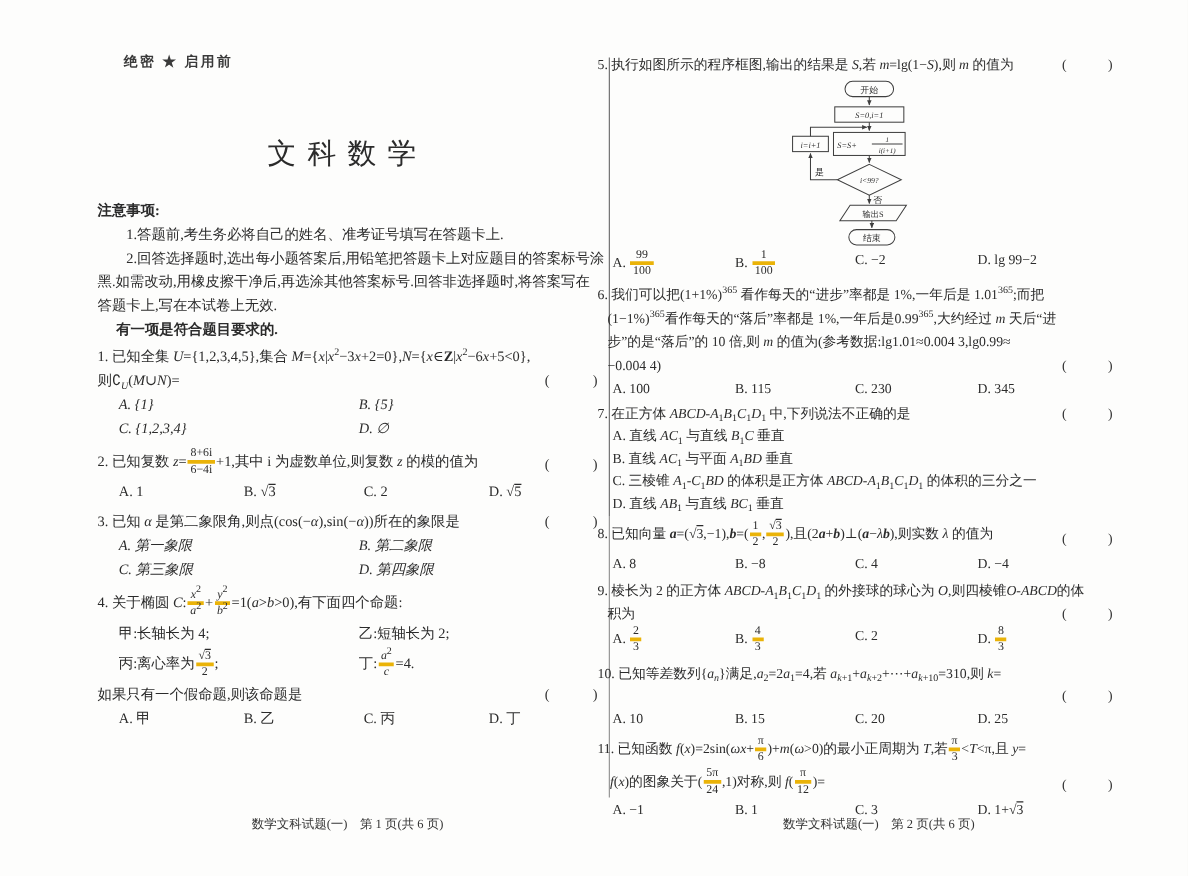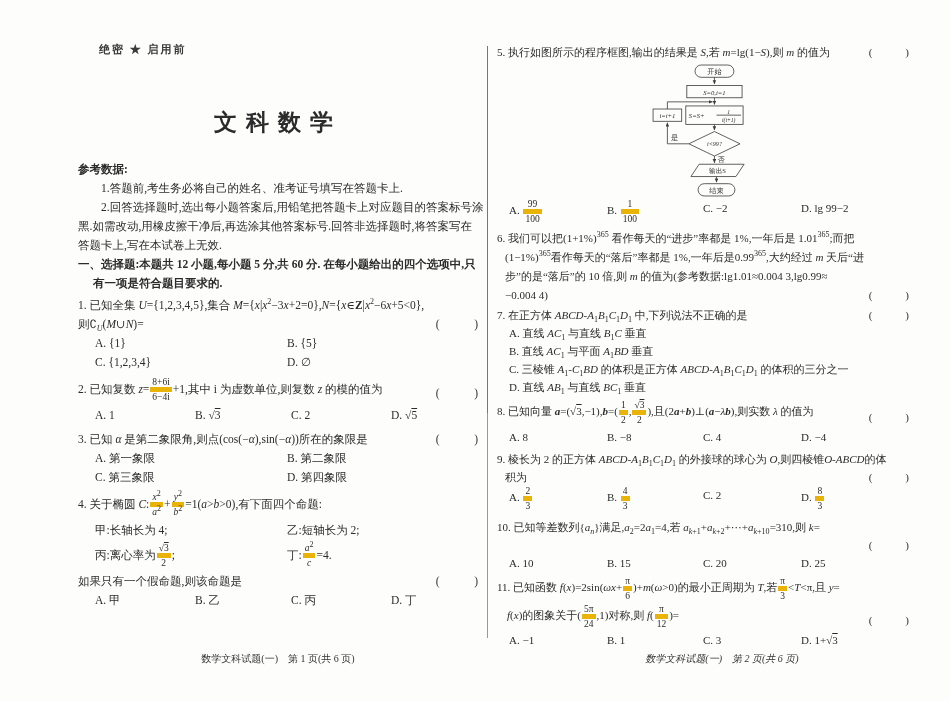--- a/index.html
+++ b/index.html
@@ -6,67 +6,66 @@
   body{
     width:950px;height:701px;background:#f4f4f2;
     font-family:"Liberation Serif","DejaVu Serif",serif;
     color:#2b2b2b;
   }
   .page{position:relative;width:950px;height:701px;background:#fdfdfc;overflow:hidden;}
   .classification{position:absolute;left:99px;top:42px;font-size:11px;letter-spacing:2px;font-weight:bold;color:#3a3a3a;}
   .divider{position:absolute;left:487px;top:46px;width:1px;height:592px;background:linear-gradient(#777 0 62%, #999 62% 100%);}
   .col{position:absolute;}
   .col-left{left:78px;top:96px;width:400px;font-size:11.5px;line-height:19px;}
-  .col-right{left:497px;top:40px;width:412px;font-size:11px;line-height:18px;}
-  .doc-title{text-align:center;font-size:23px;font-weight:bold;letter-spacing:9px;line-height:30px;margin:12px 0 22px 0;}
+  .col-right{left:478px;top:40px;width:412px;font-size:11px;line-height:18px;}
+  .doc-title{text-align:center;font-size:23px;font-weight:normal;letter-spacing:9px;line-height:30px;margin:12px 0 22px 0;}
   .bold{font-weight:bold;}
   .row{white-space:nowrap;}
   .indent1{text-indent:2em;}
   .prow{display:flex;justify-content:space-between;align-items:flex-end;}
   .prow .p{flex:none;color:#333;}
-  .opts2{display:grid;grid-template-columns:192px 1fr;padding-left:17px;}
+  .opts2{display:grid;grid-template-columns:192px 1fr;padding-left:17px;font-style:italic;}
   .opts4l{display:grid;grid-template-columns:100px 96px 100px 1fr;padding-left:17px;}
   .opts4{display:grid;grid-template-columns:98px 96px 98px 1fr;padding-left:12px;}
   .optrow{padding-left:12px;}
   .pair{display:grid;grid-template-columns:192px 1fr;padding-left:17px;}
   .q{margin-top:3px;}
   i{font-style:italic;}
   sup{font-size:8px;vertical-align:super;line-height:0;}
   sub{font-size:8px;vertical-align:sub;line-height:0;}
   .ol{text-decoration:overline;}
   .fr{display:inline-block;vertical-align:middle;text-align:center;font-size:9.5px;line-height:1.1;margin:0 1px;}
-  .fr .n{display:block;border-bottom:5px solid #eab308;padding:0 2px;}
+  .fr .n{display:block;border-bottom:3px solid #eab308;padding:0 2px;}
   .fr .d{display:block;padding:0 2px;}
   .flow{margin:3px 0 2px 150px;}
   .flow svg{display:block;}
   .footer{position:absolute;top:652px;font-size:10px;text-align:center;color:#333;}
   .footer-left{left:78px;width:400px;}
-  .footer-right{left:516px;width:412px;font-style:italic;}
+  .footer-right{left:497px;width:412px;}
   svg .box{fill:none;stroke:#3f3f3f;stroke-width:0.8;}
   svg .ln{fill:none;stroke:#3f3f3f;stroke-width:0.8;}
   svg text{fill:#2b2b2b;}
 </style>
 </head>
 <body>
 
 <div class="page">
 
   <div class="classification">绝密 ★ 启用前</div>
   <div class="divider"></div>
 
   <div class="col col-left">
     <div class="doc-title">文科数学</div>
 
-    <div class="bold row">参考数据:</div>
+    <div class="bold row">注意事项:</div>
     <div class="row indent1">1.答题前,考生务必将自己的姓名、准考证号填写在答题卡上.</div>
     <div class="row indent1">2.回答选择题时,选出每小题答案后,用铅笔把答题卡上对应题目的答案标号涂</div>
     <div class="row">黑.如需改动,用橡皮擦干净后,再选涂其他答案标号.回答非选择题时,将答案写在</div>
     <div class="row">答题卡上,写在本试卷上无效.</div>
 
-    <div class="bold row">一、选择题:本题共 12 小题,每小题 5 分,共 60 分. 在每小题给出的四个选项中,只</div>
     <div class="bold row" style="padding-left:1.3em">有一项是符合题目要求的.</div>
 
     <div class="q">
       <div class="row">1. 已知全集 <i>U</i>={1,2,3,4,5},集合 <i>M</i>={<i>x</i>|<i>x</i><sup>2</sup>−3<i>x</i>+2=0},<i>N</i>={<i>x</i>∈<b>Z</b>|<i>x</i><sup>2</sup>−6<i>x</i>+5&lt;0},</div>
       <div class="prow">
         <span class="t">则∁<sub><i>U</i></sub>(<i>M</i>∪<i>N</i>)=</span>
         <span class="p">(　　　)</span>
       </div>
       <div class="opts2">
         <span>A. {1}</span>
@@ -187,20 +186,26 @@
     </div>
 
     <div class="q" style="margin-top:4px">
       <div class="row" style="line-height:19px">6. 我们可以把(1+1%)<sup>365</sup> 看作每天的“进步”率都是 1%,一年后是 1.01<sup>365</sup>;而把</div>
       <div class="row" style="line-height:19px;padding-left:8px">(1−1%)<sup>365</sup>看作每天的“落后”率都是 1%,一年后是0.99<sup>365</sup>,大约经过 <i>m</i> 天后“进</div>
       <div class="row" style="line-height:19px;padding-left:8px">步”的是“落后”的 10 倍,则 <i>m</i> 的值为(参考数据:lg1.01≈0.004 3,lg0.99≈</div>
       <div class="prow" style="padding-left:8px">
         <span class="t">−0.004 4)</span>
         <span class="p">(　　　)</span>
       </div>
+      <div class="opts4">
+        <span>A. 100</span>
+        <span>B. 115</span>
+        <span>C. 230</span>
+        <span>D. 345</span>
+      </div>
     </div>
 
     <div class="q" style="margin-top:2px">
       <div class="prow">
         <span class="t row">7. 在正方体 <i>ABCD</i>-<i>A</i><sub>1</sub><i>B</i><sub>1</sub><i>C</i><sub>1</sub><i>D</i><sub>1</sub> 中,下列说法不正确的是</span>
         <span class="p">(　　　)</span>
       </div>
       <div class="optrow row">A. 直线 <i>AC</i><sub>1</sub> 与直线 <i>B</i><sub>1</sub><i>C</i> 垂直</div>
       <div class="optrow row">B. 直线 <i>AC</i><sub>1</sub> 与平面 <i>A</i><sub>1</sub><i>BD</i> 垂直</div>
       <div class="optrow row">C. 三棱锥 <i>A</i><sub>1</sub>-<i>C</i><sub>1</sub><i>BD</i> 的体积是正方体 <i>ABCD</i>-<i>A</i><sub>1</sub><i>B</i><sub>1</sub><i>C</i><sub>1</sub><i>D</i><sub>1</sub> 的体积的三分之一</div>

